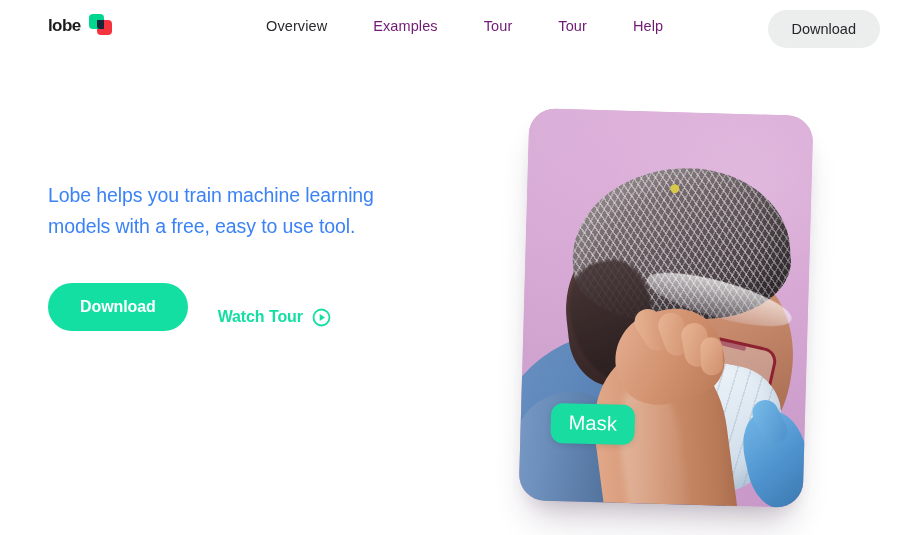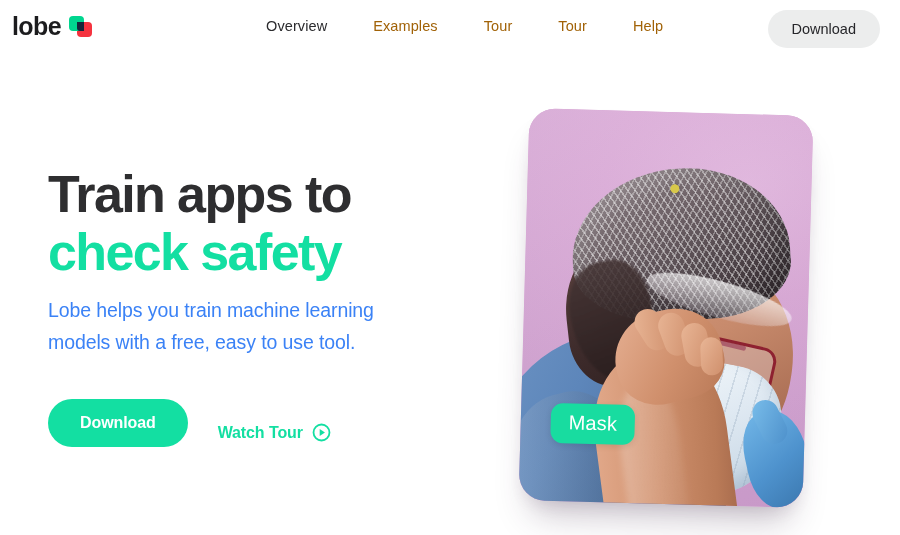--- a/index.html
+++ b/index.html
@@ -15,35 +15,35 @@
 
   
   .header {
     position:absolute; top:0; left:0;
     width:900px; height:58px;
     display:flex; align-items:center;
   }
 
   .brand { position:absolute; left:12px; top:14px; display:flex; align-items:center; }
   .brand-word {
-    font-size:25px; font-weight:700; color:#1c1c1e;
-    letter-spacing:-0.6px; line-height:1;
+    font-size:17px; font-weight:700; color:#1c1c1e;
+    letter-spacing:-0.6px; line-height:1;margin-left:36px;
   }
   .logo-mark { position:relative; width:26px; height:22px; margin-left:8px; }
   .logo-sq { position:absolute; width:15px; height:15px; border-radius:4px; }
   .logo-sq.green { left:0; top:0; background:#00d68f; }
   .logo-sq.red   { left:8px; top:6px; background:#f5333f; }
   .logo-sq.overlap {
     left:8px; top:6px; width:7px; height:9px;
     background:#15253a; border-radius:0 0 0 3px;
   }
 
   .nav { position:absolute; left:266px; top:18px; display:flex; align-items:center; }
   .nav-item {
-    font-size:14.5px; color:#a16207; margin-right:46px;
+    font-size:14.5px; color:#701a75; margin-right:46px;
     cursor:pointer; white-space:nowrap; letter-spacing:0.1px;
   }
   .nav-item.active { color:#2b2b2e; }
   .nav-item:last-child { margin-right:0; }
 
   .header-download {
     position:absolute; right:20px; top:10px;
     background:#eceded; color:#26262a;
     font-size:14.5px; font-weight:400;
     border:none; border-radius:22px;
@@ -299,24 +299,20 @@
       <span class="nav-item">Tour</span>
       <span class="nav-item">Tour</span>
       <span class="nav-item">Help</span>
     </div>
 
     <button class="header-download">Download</button>
   </div>
 
   <div class="hero-text">
 
-    <h1 class="headline">
-      <span>Train apps to</span>
-      <span class="headline-line2">check safety</span>
-    </h1>
 
     <p class="subhead">
       <span>Lobe helps you train machine learning</span><br>
       <span>models with a free, easy to use tool.</span>
     </p>
 
     <div class="cta-row">
       <button class="cta-download">Download</button>
 
       <div class="cta-tour">

